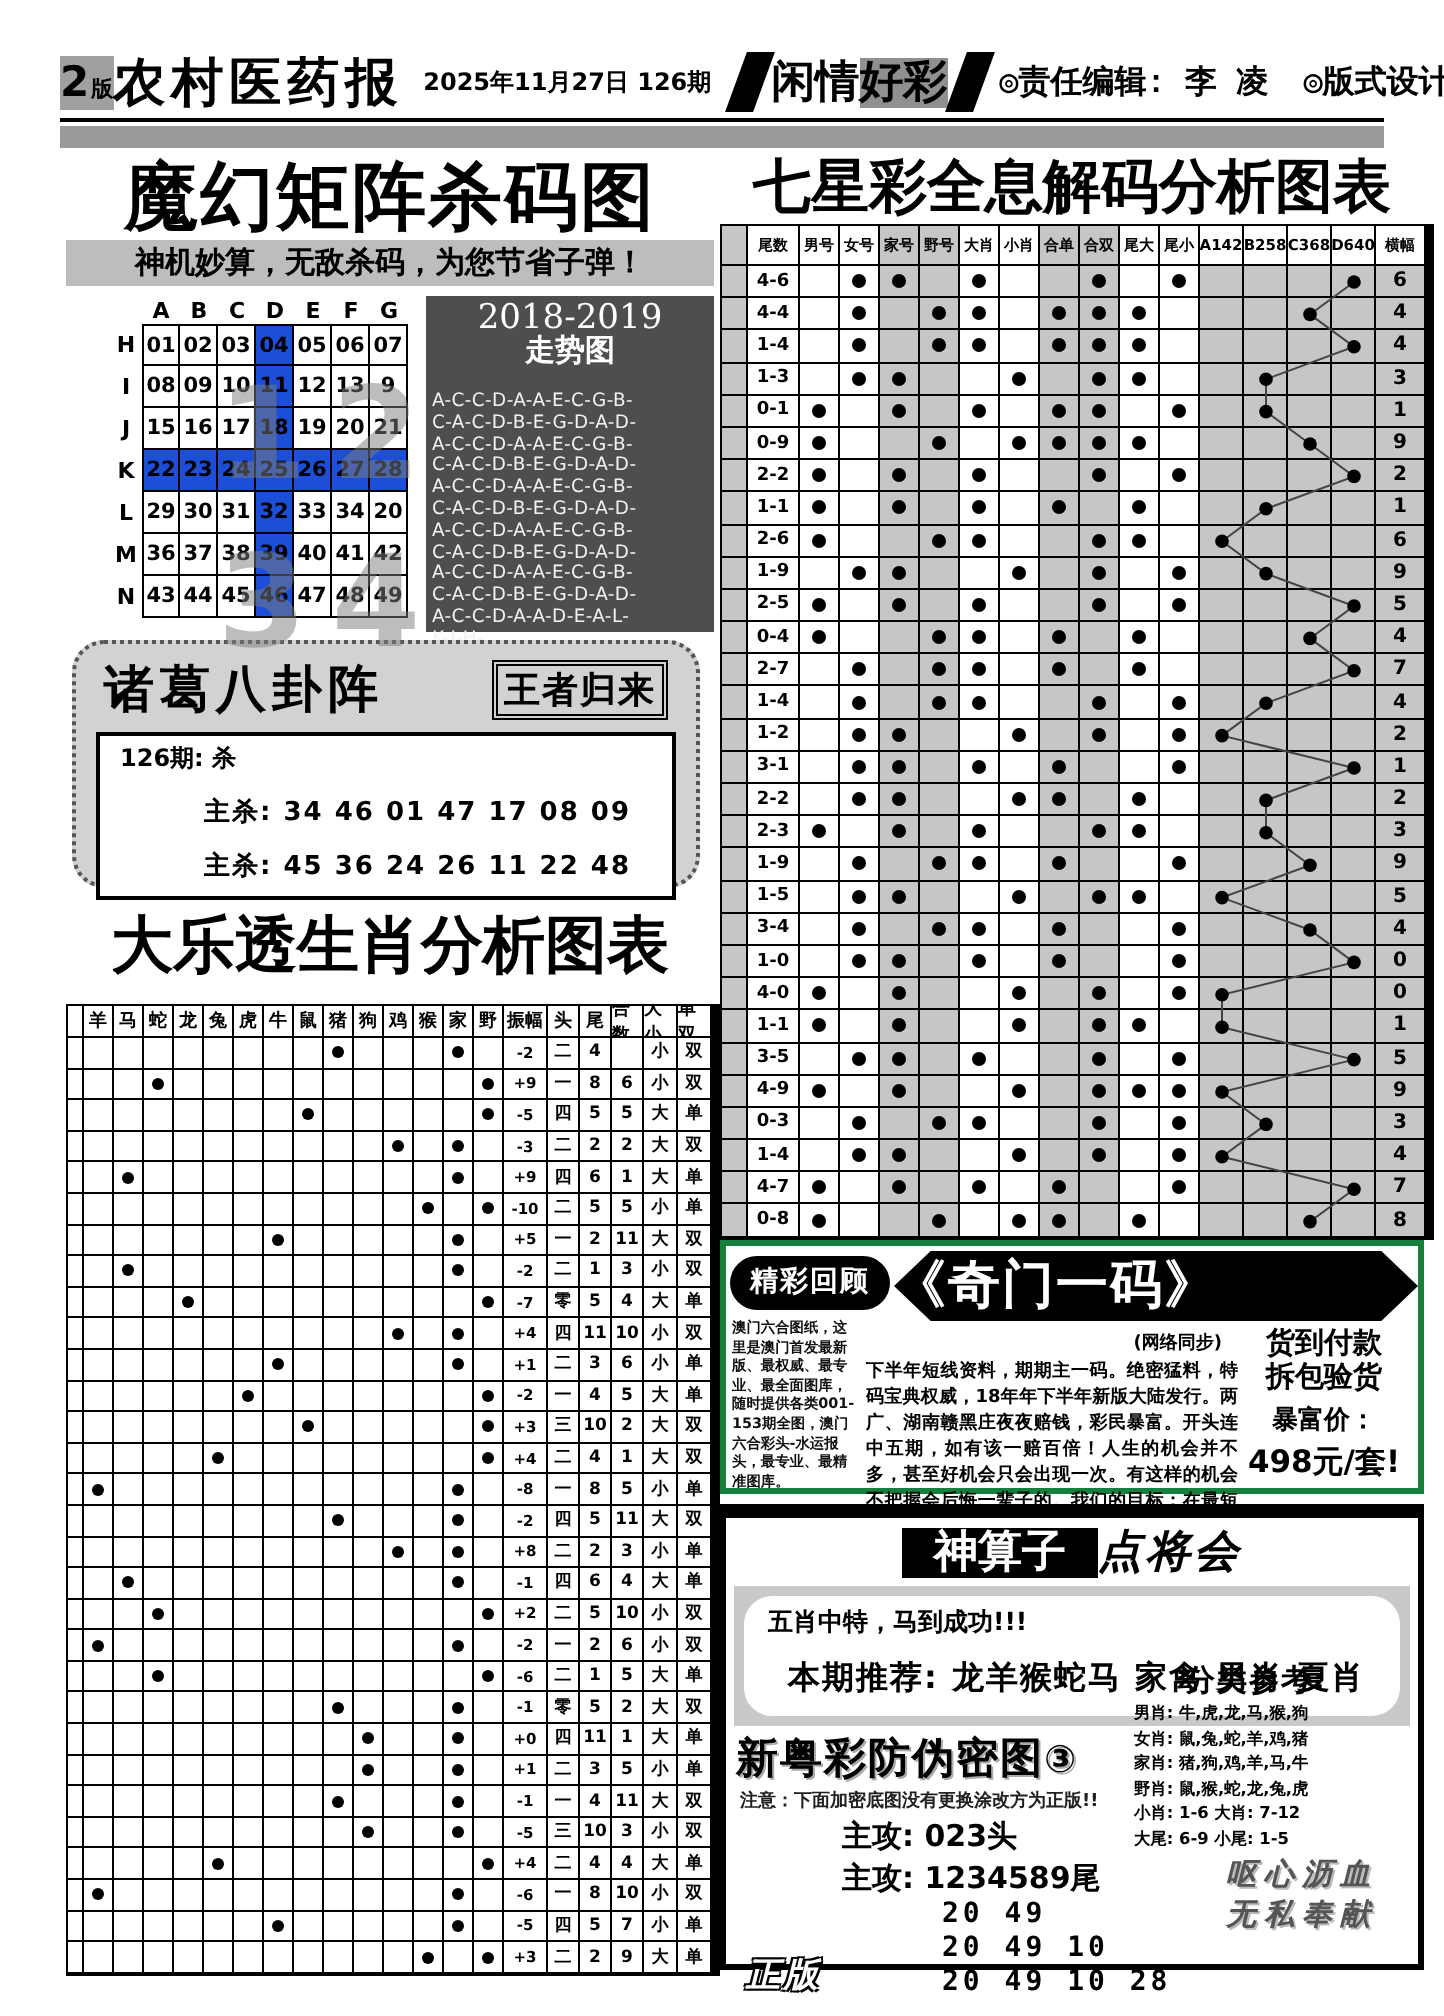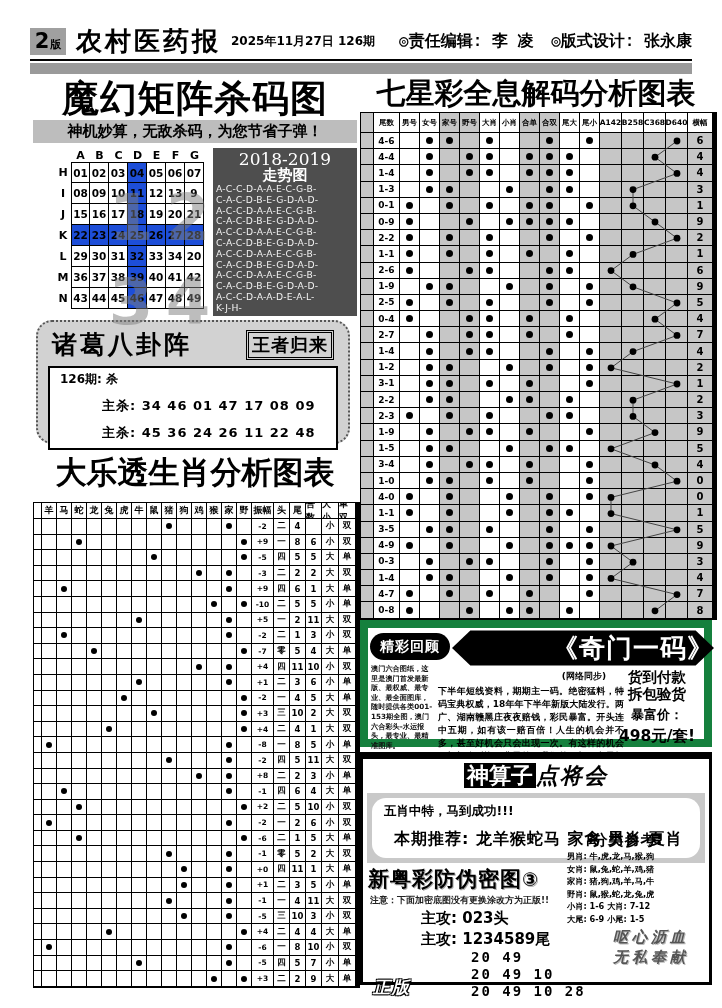--- a/index.html
+++ b/index.html
@@ -5,21 +5,21 @@
   html,body{margin:0;padding:0;}
   body{width:722px;height:1008px;background:#fff;position:relative;
        font-family:"DejaVu Sans","Liberation Sans",sans-serif;color:#000;overflow:hidden;}
   .abs{position:absolute;}
 
   
   #header{left:30px;top:24px;width:662px;height:34px;display:flex;align-items:center;}
   .pg-badge{width:36px;height:27px;background:#a0a0a0;display:flex;align-items:baseline;justify-content:center;padding-top:0px;}
   .pg-num{font-size:21px;font-weight:900;line-height:27px;}
   .pg-word{font-size:11px;font-weight:bold;margin-left:1px;line-height:24px;}
-  .paper-title{font-size:26px;font-weight:900;font-family:"DejaVu Serif","Liberation Serif",serif;margin-left:10px;letter-spacing:3px;white-space:nowrap;}
+  .paper-title{font-size:26px;font-weight:900;font-family:"DejaVu Serif","Liberation Serif",serif;margin-left:0;letter-spacing:3px;white-space:nowrap;}
   .issue-date{font-size:12px;font-weight:bold;margin-left:10px;white-space:nowrap;}
   .column-flag{margin-left:12px;display:flex;align-items:center;height:30px;}
   .flag-end{width:14px;height:30px;background:#000;}
   .fl{transform:skewX(-20deg);} .fr{transform:skewX(-20deg);}
   .flag-text{font-size:22px;font-weight:900;padding:0 4px;white-space:nowrap;}
   .flag-hl{background:#909090;}
   .credits{margin-left:auto;font-size:16px;font-weight:bold;white-space:nowrap;font-family:Liberation Mono, monospace;}
   .credits span{margin-left:8px;}
   #header-rule{left:30px;top:59px;width:662px;height:2px;background:#000;}
   #gray-bar{left:30px;top:63px;width:662px;height:11px;background:#9a9a9a;}
@@ -32,21 +32,21 @@
   .mxh{font-size:11px;font-weight:bold;display:flex;align-items:center;justify-content:center;}
   .mxr{font-size:11px;font-weight:bold;display:flex;align-items:center;justify-content:center;}
   .mxc{box-sizing:border-box;border-right:1px solid #000;border-bottom:1px solid #000;
        font-size:10.5px;font-weight:bold;display:flex;align-items:center;justify-content:center;background:#fff;}
   .mxc.bl{border-left:1.5px solid #000;} .mxc.bt{border-top:1.5px solid #000;}
   .mxc.shaded{background:#1d4ed8;}
   .wm{position:absolute;font-size:64px;font-weight:bold;color:#7e7e7e;opacity:.5;transform:translate(-50%,-50%);pointer-events:none;z-index:3;}
   #wm1{left:98px;top:70px;} #wm2{left:155px;top:70px;} #wm3{left:98px;top:154px;} #wm4{left:155px;top:154px;}
   #trend-box{left:213px;top:148px;width:144px;height:168px;background:#4e4e4e;color:#fff;box-sizing:border-box;padding:2px 3px;}
   .trend-years{font-family:"DejaVu Serif","Liberation Serif",serif;font-size:17px;text-align:center;line-height:18px;}
-  .trend-title{font-size:15px;font-weight:bold;text-align:center;line-height:15px;margin-bottom:1px;}
+  .trend-title{font-size:15px;font-weight:bold;text-align:center;line-height:15px;margin-bottom:13px;}
   #trend-lines div{font-size:9.2px;line-height:10.8px;letter-spacing:.2px;color:#f2f2f2;white-space:nowrap;}
 
   
   #zhuge-box{left:36px;top:320px;width:314px;height:124px;background:#d2d2d2;border:2px dotted #555;border-radius:16px;box-sizing:border-box;}
   .zh-head{display:flex;align-items:center;padding:6px 14px 2px;}
   .zh-title{font-size:25px;font-weight:900;letter-spacing:3px;}
   .zh-badge{margin-left:auto;font-size:18px;font-weight:900;border:3px double #000;padding:0 3px;letter-spacing:1px;}
   .zh-inner{margin:3px 10px;background:#fff;border:2px solid #000;height:74px;padding:3px 10px;box-sizing:content-box;}
   .zh-line0{font-size:12px;font-weight:bold;}
   .zh-line{font-size:13px;font-weight:bold;padding-left:42px;margin-top:9px;letter-spacing:1px;}
@@ -70,38 +70,38 @@
            grid-template-rows:20px repeat(30,16.2px);border:1px solid #000;border-right-width:4px;width:fit-content;position:relative;}
   .qc{box-sizing:border-box;border-right:1px solid #000;border-bottom:1px solid #000;background:#fff;
       display:flex;align-items:center;justify-content:center;font-weight:bold;font-size:8px;overflow:hidden;}
   .qc.gray{background:#c6c6c6;}
   .qc.hd{font-size:7.5px;}
   .qc.tail{font-size:9px;}
   .qc.val{font-size:10px;}
   #qx-svg{position:absolute;left:0;top:0;z-index:2;pointer-events:none;}
 
   
-  #ad-box{left:360px;top:620px;width:352px;height:127px;border:8px solid #15803d;box-sizing:border-box;position:absolute;background:#fff;}
+  #ad-box{left:360px;top:620px;width:352px;height:127px;border:3px solid #15803d;box-sizing:border-box;position:absolute;background:#fff;}
   .ad-badge{position:absolute;left:2px;top:5px;width:80px;height:27px;background:#000;color:#fff;border-radius:14px;
             font-size:14px;font-weight:900;text-align:center;line-height:27px;letter-spacing:1px;}
   .ad-banner{position:absolute;left:84px;top:1px;width:262px;height:38px;background:#000;color:#fff;
              clip-path:polygon(0 50%,7% 4%,93% 4%,100% 50%,93% 96%,7% 96%);
-             font-size:26px;font-weight:900;text-align:right;line-height:38px;letter-spacing:1px;}
+             font-size:26px;font-weight:900;text-align:left;line-height:38px;letter-spacing:1px;}
   .ad-sync{position:absolute;right:98px;top:42px;font-size:9px;font-weight:bold;}
   .ad-left{position:absolute;left:3px;top:36px;width:62px;font-size:7.2px;line-height:9.6px;font-weight:bold;color:#111;}
   .ad-para{position:absolute;left:70px;top:57px;width:186px;font-size:9px;line-height:13px;font-weight:bold;text-align:justify;}
   .ad-price{position:absolute;right:3px;top:41px;width:88px;text-align:center;border-left:0;}
   .pay{font-size:14.5px;font-weight:900;line-height:17px;}
   .price-label{font-size:13px;font-weight:bold;margin-top:3px;}
   .price-value{font-size:15.5px;font-weight:900;margin-top:2px;}
 
   
   #ss-box{left:360px;top:752px;width:352px;height:233px;border:3px solid #000;border-top:7px solid #000;box-sizing:border-box;background:#fff;position:absolute;}
   .ss-title-row{text-align:center;padding-top:2px;font-size:22px;font-weight:900;}
-  .ss-black{background:#000;color:#fff;padding:0 3px;}
+  .ss-black{background:#000;color:#fff;padding:0 16px;}
   .ss-rest{font-style:italic;letter-spacing:2px;}
   .ss-gray{background:#c9c9c9;margin:2px 4px 0;padding:5px;}
   .ss-white{background:#fff;border-radius:14px;padding:5px 12px;height:50px;}
   .ss-slogan{font-size:12.5px;font-weight:900;}
   .ss-recommend{font-size:16px;font-weight:bold;margin-top:9px;padding-left:10px;letter-spacing:1px;}
   .ss-bottom{position:relative;height:138px;margin-top:2px;}
   .ss-antifake{font-size:21px;font-weight:900;letter-spacing:1px;padding-left:5px;
                text-shadow:1px 1px 0 #aaa;}
   .ss-antifake .circ{font-size:19px;font-weight:bold;}
   .ss-notice{font-size:9px;font-weight:bold;padding-left:7px;color:#222;margin-top:1px;}
@@ -119,20 +119,27 @@
 </head>
 <body>
 
 <div class="abs" id="header">
   <div class="pg-badge">
     <span class="pg-num">2</span>
     <span class="pg-word">版</span>
   </div>
   <div class="paper-title">农村医药报</div>
   <div class="issue-date">2025年11月27日 126期</div>
+  <div class="column-flag">
+    <div class="flag-end fl"></div>
+    <div class="flag-text">
+      <span>闲情</span><span class="flag-hl">好彩</span>
+    </div>
+    <div class="flag-end fr"></div>
+  </div>
   <div class="credits">
     <span>◎责任编辑: 李 凌</span>
     <span>◎版式设计: 张永康</span>
   </div>
 </div>
 <div class="abs" id="header-rule"></div>
 <div class="abs" id="gray-bar"></div>
 
 <div class="abs" id="mm-title">魔幻矩阵杀码图</div>
 <div class="abs" id="mm-slogan">神机妙算，无敌杀码，为您节省子弹！</div>

